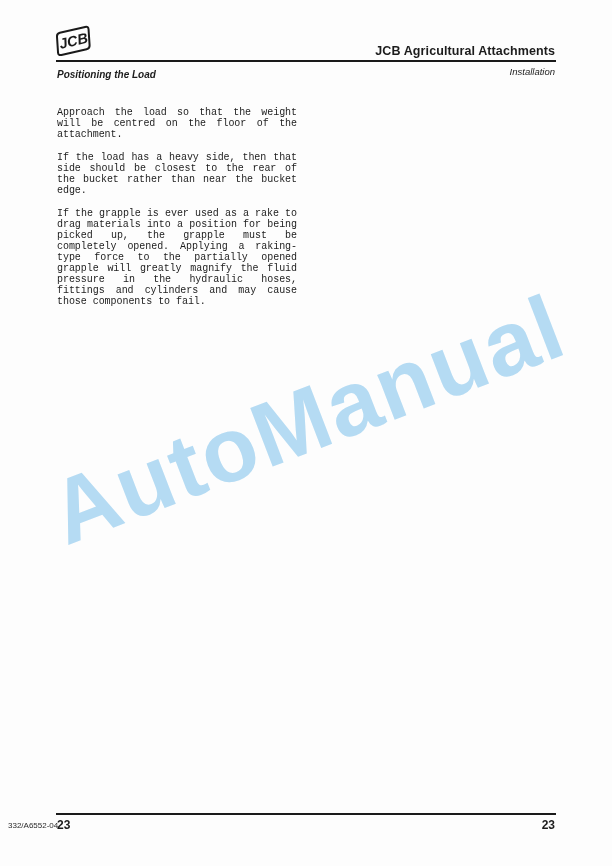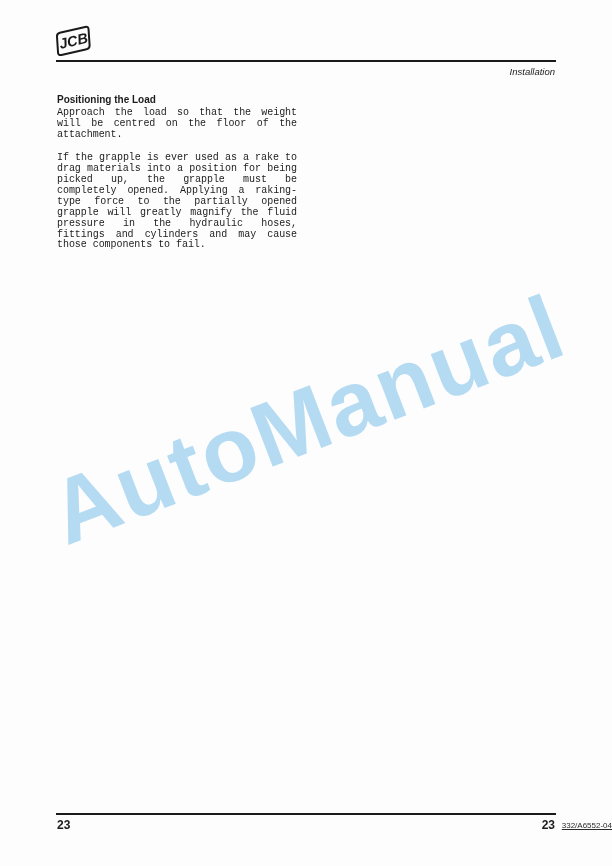--- a/index.html
+++ b/index.html
@@ -23,22 +23,22 @@
     position:absolute; left:56px; right:56px; top:60px;
     height:2px; background:#1a1a1a;
   }
   .section-label {
     position:absolute; right:57px; top:66px;
     font-size:9.5px;
     font-style:italic;
   }
   
   .doc-heading {
-    position:absolute; left:57px; top:94px;
-    font-size:10px; font-weight:bold;
+    position:absolute; left:57px; top:69px;
+    font-size:10px; font-weight:bold;font-style:italic;
   }
   .body-col {
     position:absolute; left:57px; top:108px; width:240px;
     font-size:10px; line-height:10.9px;
     text-align:justify; letter-spacing:-0.05px;
     z-index:1;
     font-family:Liberation Mono, monospace;
   }
   .body-col p { margin:0 0 12.5px 0; }
   
@@ -56,48 +56,50 @@
   .footer-rule {
     position:absolute; left:56px; right:56px; top:813px;
     height:2px; background:#1a1a1a;
   }
   .footer-page-left {
     position:absolute; left:57px; top:818px;
     font-size:12px; font-weight:bold;
   }
   .footer-doc-code {
     position:absolute; left:8px; right:0; top:821px;
-    text-align:right; font-size:8px; color:#2a2a2a;text-decoration:underline;
+    text-align:left; font-size:8px; color:#2a2a2a;
   }
   .footer-page-right {
     position:absolute; right:57px; top:818px;
     font-size:12px; font-weight:bold;
   }
 </style>
 </head>
 <body>
 
 <div class="page">
 
   <svg class="logo" viewBox="0 0 48 40" aria-hidden="true">
     <g>
       <path d="M 13,9 L 39,9 Q 42.3,9 41.8,12 L 39.2,28 Q 38.7,31 35.4,31 L 9.6,31 Q 6.3,31 6.8,28 L 9.4,12 Q 9.9,9 13,9 Z" fill="none" stroke="#1a1a1a" stroke-width="2" transform="rotate(-13 24 20)"></path>
       <text x="24.5" y="25" text-anchor="middle" font-family="Liberation Sans, sans-serif" font-size="14.5" font-weight="bold" font-style="italic" fill="#1a1a1a" transform="rotate(-13 24 20)">JCB</text>
     </g>
   </svg>
 
+  <div class="header-title">JCB Agricultural Attachments</div>
   <div class="header-rule"></div>
   <div class="section-label">Installation</div>
 
   <div class="watermark" style="color: rgb(181, 219, 243);">AutoManual</div>
 
   <div class="doc-heading">Positioning the Load</div>
 
   <div class="body-col">
     <p>Approach the load so that the weight will be centred on the floor of the attachment.</p>
+    <p>If the load has a heavy side, then that side should be closest to the rear of the bucket rather than near the bucket edge.</p>
     <p>If the grapple is ever used as a rake to drag materials into a position for being picked up, the grapple must be completely opened. Applying a raking-type force to the partially opened grapple will greatly magnify the fluid pressure in the hydraulic hoses, fittings and cylinders and may cause those components to fail.</p>
   </div>
 
   <div class="footer-rule"></div>
   <div class="footer-page-left">23</div>
   <div class="footer-doc-code">332/A6552-04</div>
   <div class="footer-page-right">23</div>
 
 </div>
 

